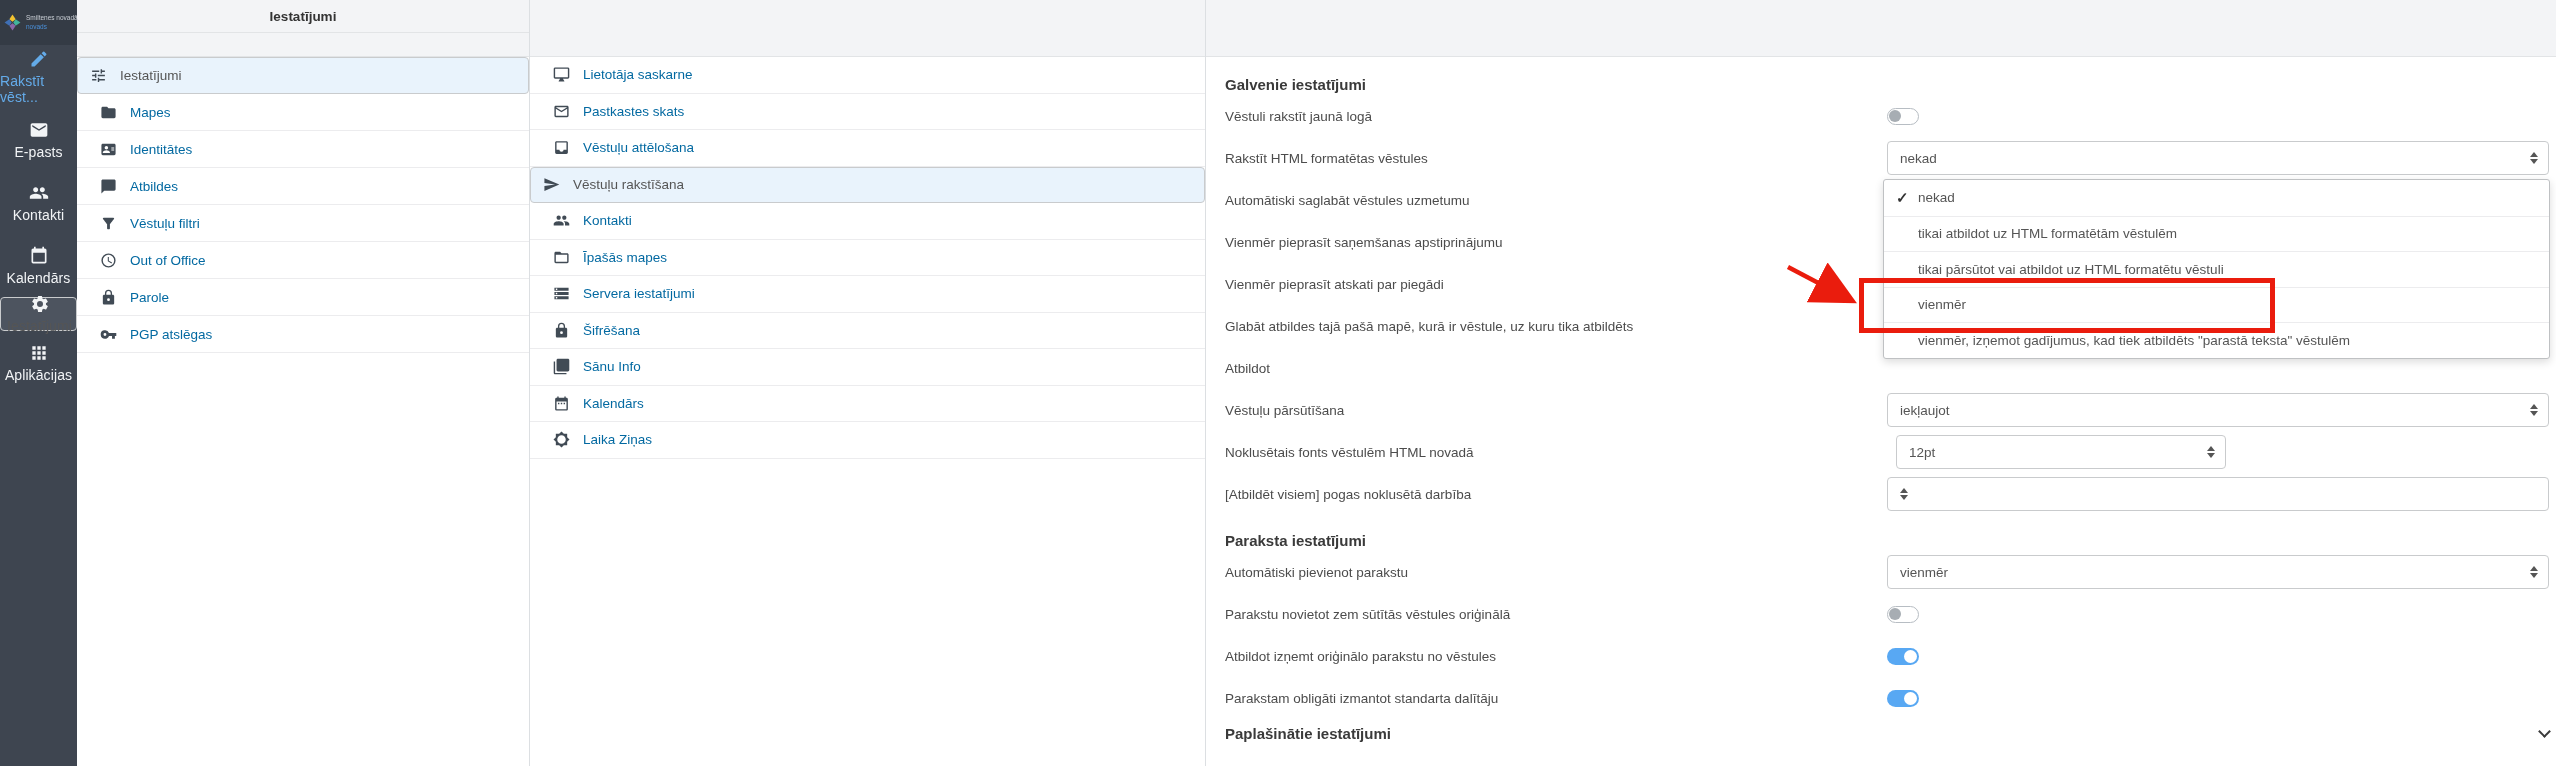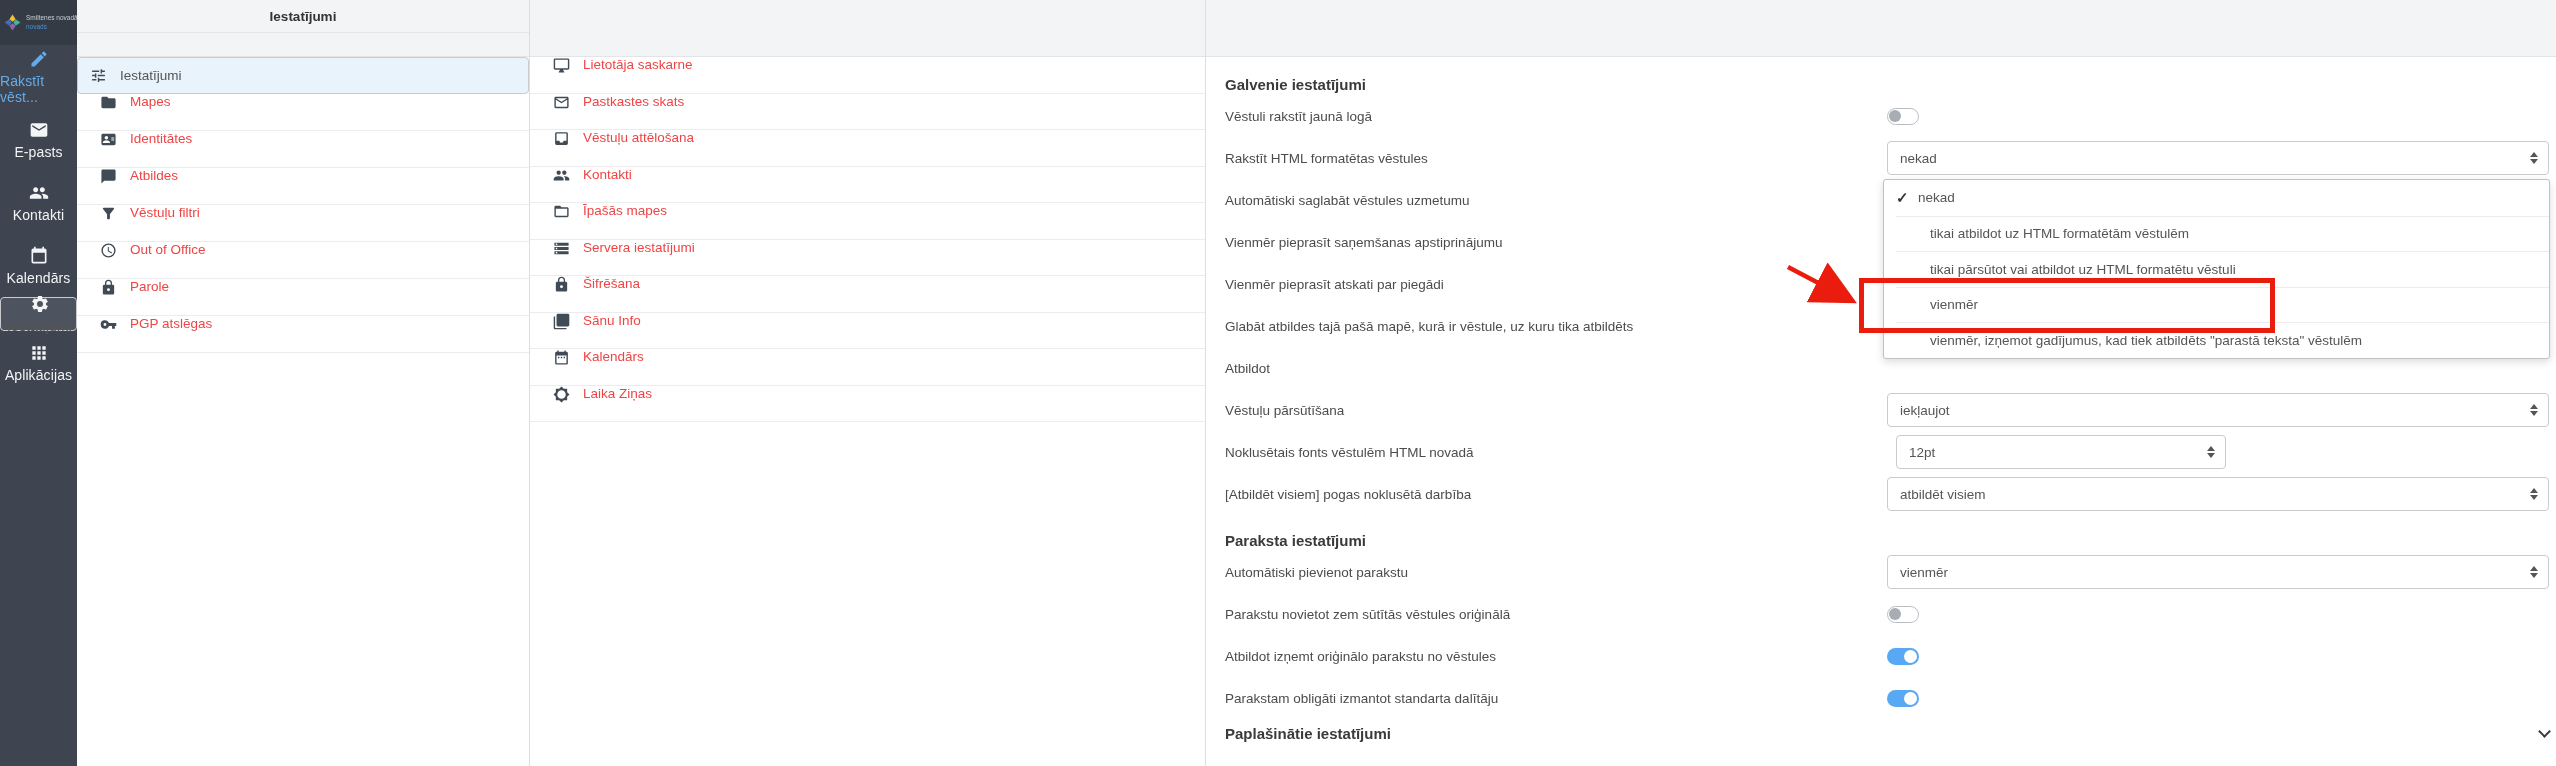--- a/index.html
+++ b/index.html
@@ -20,21 +20,21 @@
 
   
   .band{position:absolute;left:77px;right:0;top:0;height:57px;background:#f3f4f6;border-bottom:1px solid #e2e4e6;box-sizing:border-box;z-index:1;}
   .col2-head{position:absolute;left:77px;width:452px;top:0;height:33px;border-bottom:1px solid #e2e4e6;display:flex;align-items:center;justify-content:center;font-size:13.5px;font-weight:bold;color:#333;z-index:2;box-sizing:border-box;}
   .vdiv{position:absolute;top:0;bottom:0;width:1px;background:#dcdfe2;z-index:3;}
   .v1{left:529px;} .v2{left:1205px;}
 
   
   .col2{position:absolute;left:77px;width:452px;top:57px;bottom:0;background:#fff;z-index:2;}
   .col3{position:absolute;left:530px;width:675px;top:57px;bottom:0;background:#fff;z-index:2;}
-  .litem{display:flex;padding-left:23px;gap:13px;border-bottom:1px solid #ececee;font-size:13.5px;color:#ef4444;background:#fff;cursor:pointer;box-sizing:border-box;}
+  .litem{display:flex;align-items:center;padding-left:23px;gap:13px;border-bottom:1px solid #ececee;font-size:13.5px;color:#0369a1;background:#fff;cursor:pointer;box-sizing:border-box;}
   .col2 .litem{height:37px;} .col3 .litem{height:36.5px;}
   .litem .ic{display:flex;color:#414b55;}
   .litem.sel{background:#e9f3fc;}
 
   
   .main{position:absolute;left:1206px;right:0;top:57px;bottom:0;background:#fff;padding:0 7px 0 19px;box-sizing:border-box;z-index:2;}
   .stitle{font-size:15px;font-weight:bold;color:#3a3a3a;height:20px;line-height:20px;margin-top:18px;}
   .stitle.s2{margin-top:16px;}
   .srow{display:flex;align-items:center;height:42px;}
   .srow .lbl{flex:1;font-size:13.5px;color:#4c4c4c;padding-right:20px;}
@@ -49,21 +49,21 @@
   .toggle.off{background:#fff;border:1.5px solid #b7bdc3;}
   .toggle.off .knob{position:absolute;left:1px;top:1px;width:12px;height:12px;border-radius:50%;background:#a7adb3;}
   .toggle.on{background:#58a8f3;}
   .toggle.on .knob{position:absolute;right:2px;top:2px;width:13px;height:13px;border-radius:50%;background:#fff;}
   .advanced{margin-top:6px;display:flex;align-items:center;font-size:15px;font-weight:bold;color:#3a3a3a;cursor:pointer;justify-content:space-between;}
   .chev{width:7px;height:7px;border-right:2px solid #3a3a3a;border-bottom:2px solid #3a3a3a;transform:rotate(45deg);margin-left:9px;margin-top:-4px;}
 
   
   .dd{position:absolute;left:1883px;top:179px;width:667px;height:180px;background:#fff;border:1px solid #bfc1c3;border-radius:3px;box-shadow:0 3px 8px rgba(0,0,0,.14);z-index:40;box-sizing:border-box;}
   .opt{height:35.5px;display:flex;align-items:center;padding-left:34px;position:relative;font-size:13.5px;color:#555;cursor:pointer;box-sizing:border-box;}
-  .opt + .opt{border-top:1px solid #ececee;margin-left:12px;}
+  .opt + .opt{border-top:1px solid #ececee;}
   .opt .check{position:absolute;left:12px;font-weight:bold;font-size:15px;color:#333;}
 
   
   .hl-rect{position:absolute;left:1859px;top:278px;width:416px;height:55px;border:5px solid #ea1c0d;box-sizing:border-box;z-index:60;pointer-events:none;}
   .arrow{position:absolute;left:1750px;top:248px;width:130px;height:70px;z-index:60;pointer-events:none;}
 </style>
 </head>
 <body>
 
 <div class="app">
@@ -226,20 +226,28 @@
         <span>Pastkastes skats</span>
       </div>
       <div class="litem">
         <span class="ic">
           <svg width="17" height="17" viewBox="0 0 24 24" fill="currentColor">
             <path d="M19 3H4.99C3.88 3 3.01 3.89 3.01 5L3 19a2 2 0 0 0 1.99 2H19c1.1 0 2-.9 2-2V5c0-1.1-.9-2-2-2zm0 12h-4a3 3 0 1 1-6 0H4.99V5H19v10z"></path>
           </svg>
         </span>
         <span>Vēstuļu attēlošana</span>
       </div>
+      <div class="litem sel">
+        <span class="ic">
+          <svg width="17" height="17" viewBox="0 0 24 24" fill="currentColor">
+            <path d="M2.01 21 23 12 2.01 3 2 10l15 2-15 2z"></path>
+          </svg>
+        </span>
+        <span>Vēstuļu rakstīšana</span>
+      </div>
       <div class="litem">
         <span class="ic">
           <svg width="17" height="17" viewBox="0 0 24 24" fill="currentColor">
             <path d="M16 11c1.66 0 2.99-1.34 2.99-3S17.66 5 16 5s-3 1.34-3 3 1.34 3 3 3zm-8 0c1.66 0 2.99-1.34 2.99-3S9.66 5 8 5 5 6.34 5 8s1.34 3 3 3zm0 2c-2.33 0-7 1.17-7 3.5V19h14v-2.5C15 14.17 10.33 13 8 13zm8 0c-.29 0-.62.02-.97.05 1.16.84 1.97 1.97 1.97 3.45V19h6v-2.5c0-2.33-4.67-3.5-7-3.5z"></path>
           </svg>
         </span>
         <span>Kontakti</span>
       </div>
       <div class="litem">
         <span class="ic">
@@ -354,21 +362,20 @@
                 <i class="tu"></i>
                 <i class="td"></i>
               </span>
             </div>
           </div>
         </div>
         <div class="srow">
           <div class="lbl">[Atbildēt visiem] pogas noklusētā darbība</div>
           <div class="ctrl">
             <div class="sel ">
-              <span class="val">atbildēt visiem</span>
               <span class="updown">
                 <i class="tu"></i>
                 <i class="td"></i>
               </span>
             </div>
           </div>
         </div>
       </div>
     <div class="stitle s2">Paraksta iestatījumi</div>
     <div id="rows-2">

